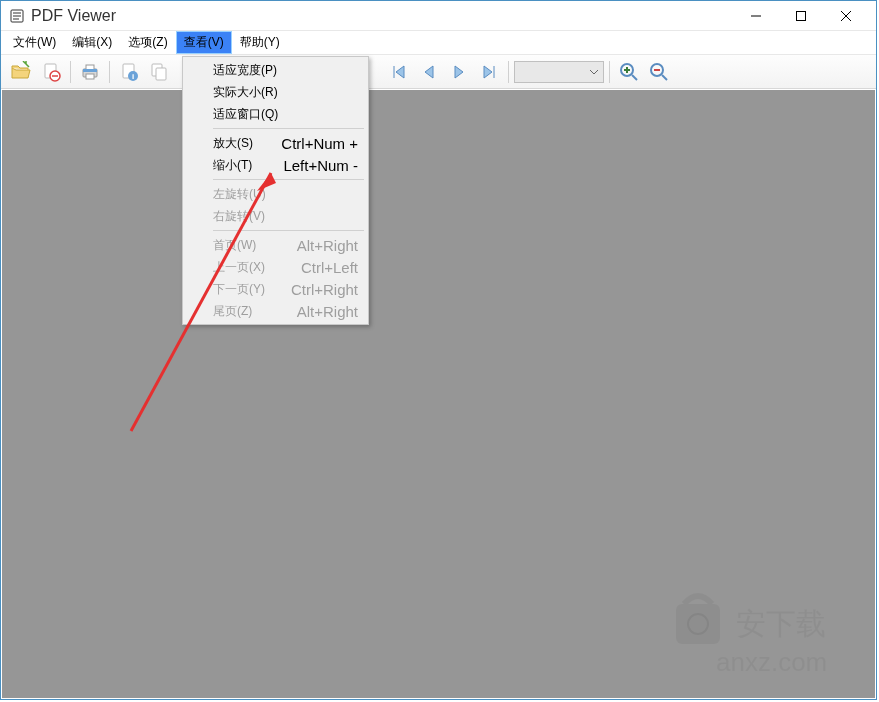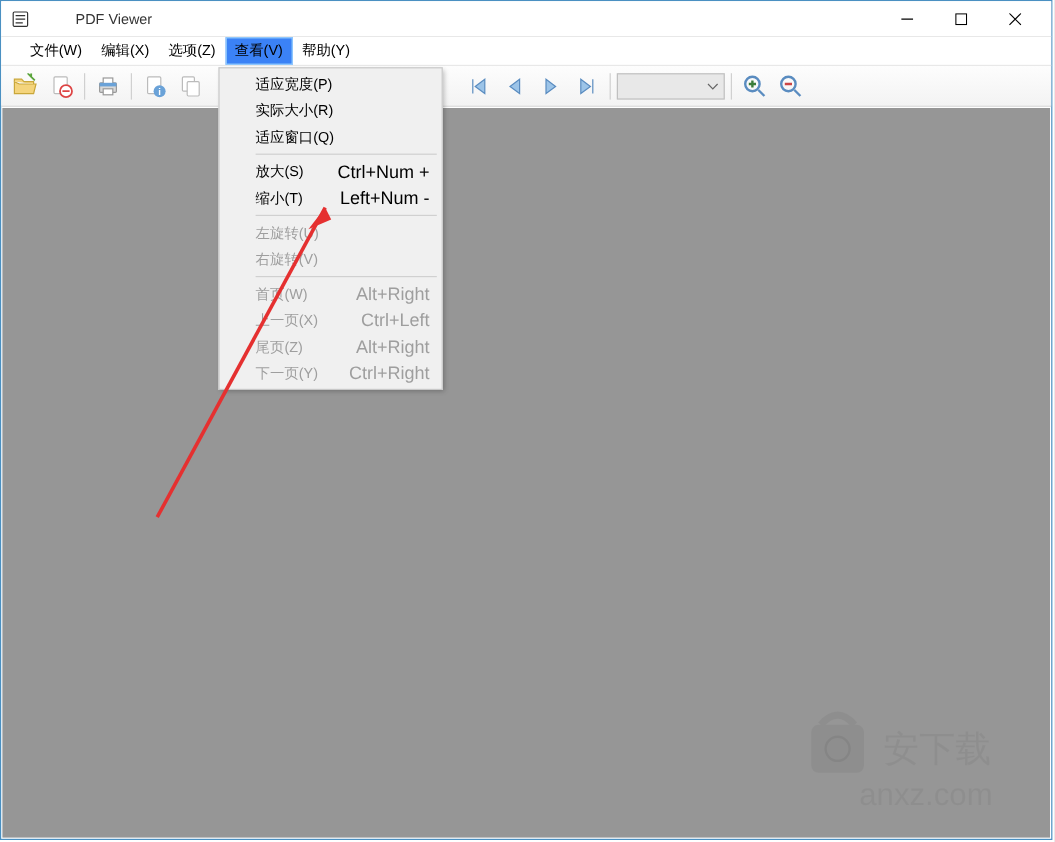--- a/index.html
+++ b/index.html
@@ -28,41 +28,40 @@
       border-bottom: 1px solid #e8e8e8;
     }
     .titlebar-icon {
       width: 16px;
       height: 16px;
       margin-right: 6px;
     }
     .titlebar-text {
       flex: 1;
       color: #333;
-      font-size: 12px;
-      margin-left: 32px;
+      font-size: 16px;
     }
     .win-controls {
       display: flex;
       gap: 0;
     }
     .win-btn {
       width: 45px;
       height: 28px;
       display: flex;
       align-items: center;
       justify-content: center;
       cursor: pointer;
     }
     .menubar {
       height: 24px;
       background: #fff;
       display: flex;
       align-items: flex-start;
-      padding: 0 16px;
+      padding: 0 4px;
       border-bottom: 1px solid #e8e8e8;
     }
     .menu-item {
       padding: 3px 8px;
       cursor: pointer;
       color: #000;
       font-size: 12px;
     }
     .menu-item.active {
       background: #3b82f6;
@@ -318,26 +317,26 @@
     <div class="dropdown-sep"></div>
     <div class="dropdown-item disabled">
       <span class="label">首页(W)</span>
       <span class="shortcut">Alt+Right</span>
     </div>
     <div class="dropdown-item disabled">
       <span class="label">上一页(X)</span>
       <span class="shortcut">Ctrl+Left</span>
     </div>
     <div class="dropdown-item disabled">
+      <span class="label">下一页(Y)</span>
+      <span class="shortcut">Ctrl+Right</span>
+    </div>
+    <div class="dropdown-item disabled">
       <span class="label">尾页(Z)</span>
       <span class="shortcut">Alt+Right</span>
-    </div>
-    <div class="dropdown-item disabled">
-      <span class="label">下一页(Y)</span>
-      <span class="shortcut">Ctrl+Right</span>
     </div>
   </div>
 
   <div class="arrow-overlay">
     <svg width="170" height="280" viewBox="0 0 170 280">
       <line x1="10" y1="270" x2="150" y2="12" stroke="#e53030" stroke-width="3"></line>
       <polygon points="150,12 136,30 155,22" fill="#e53030"></polygon>
     </svg>
   </div>
 

